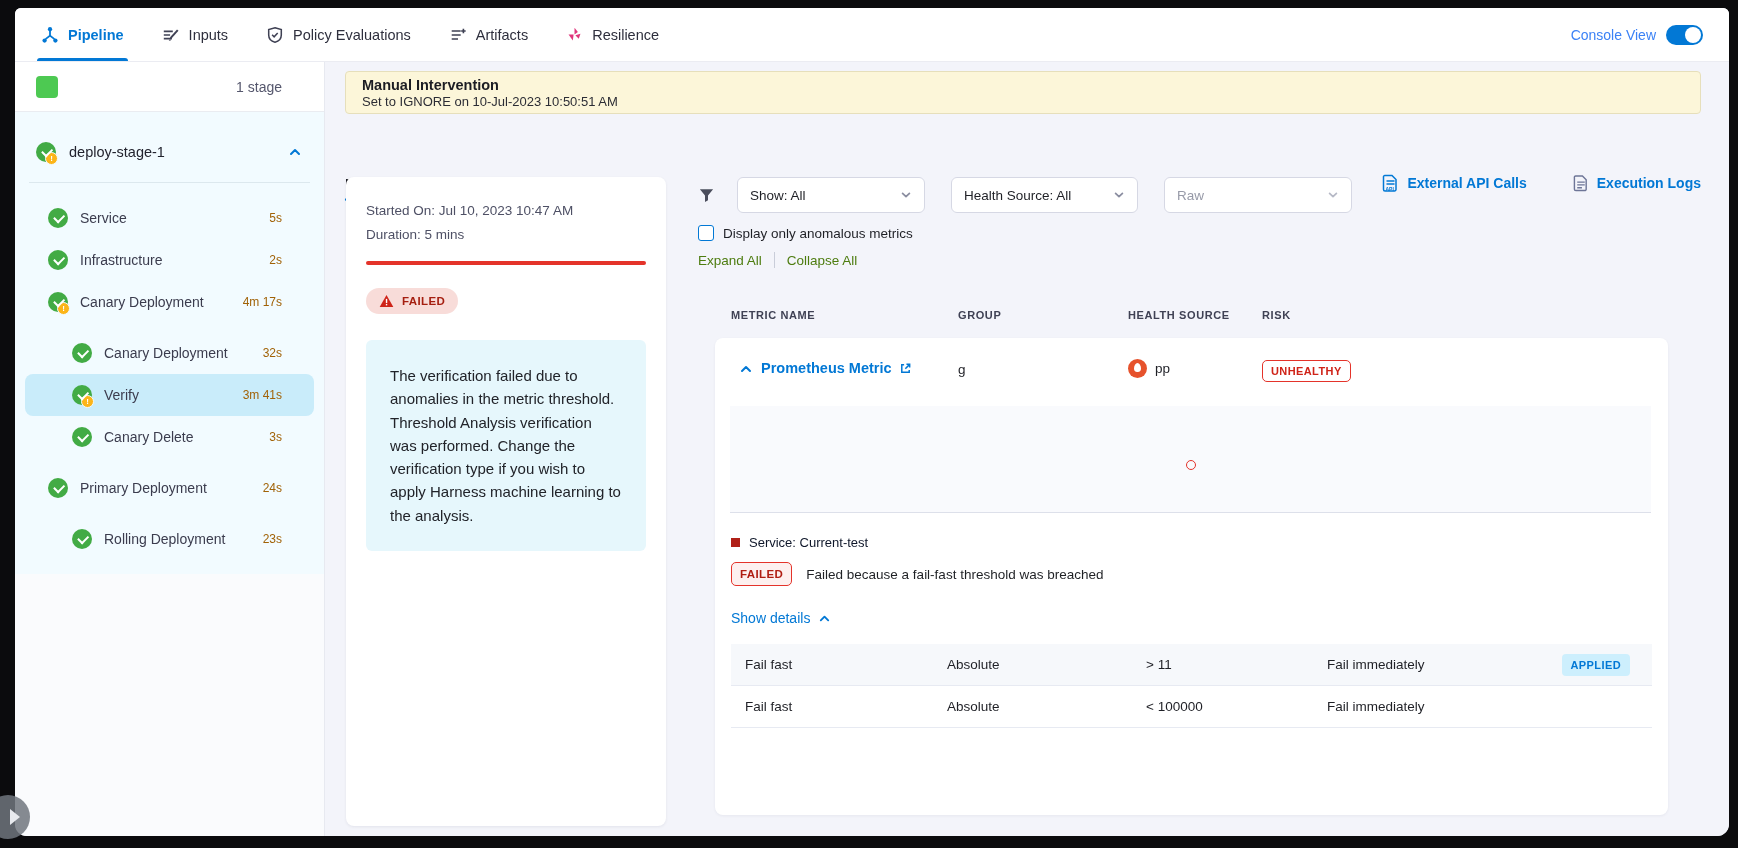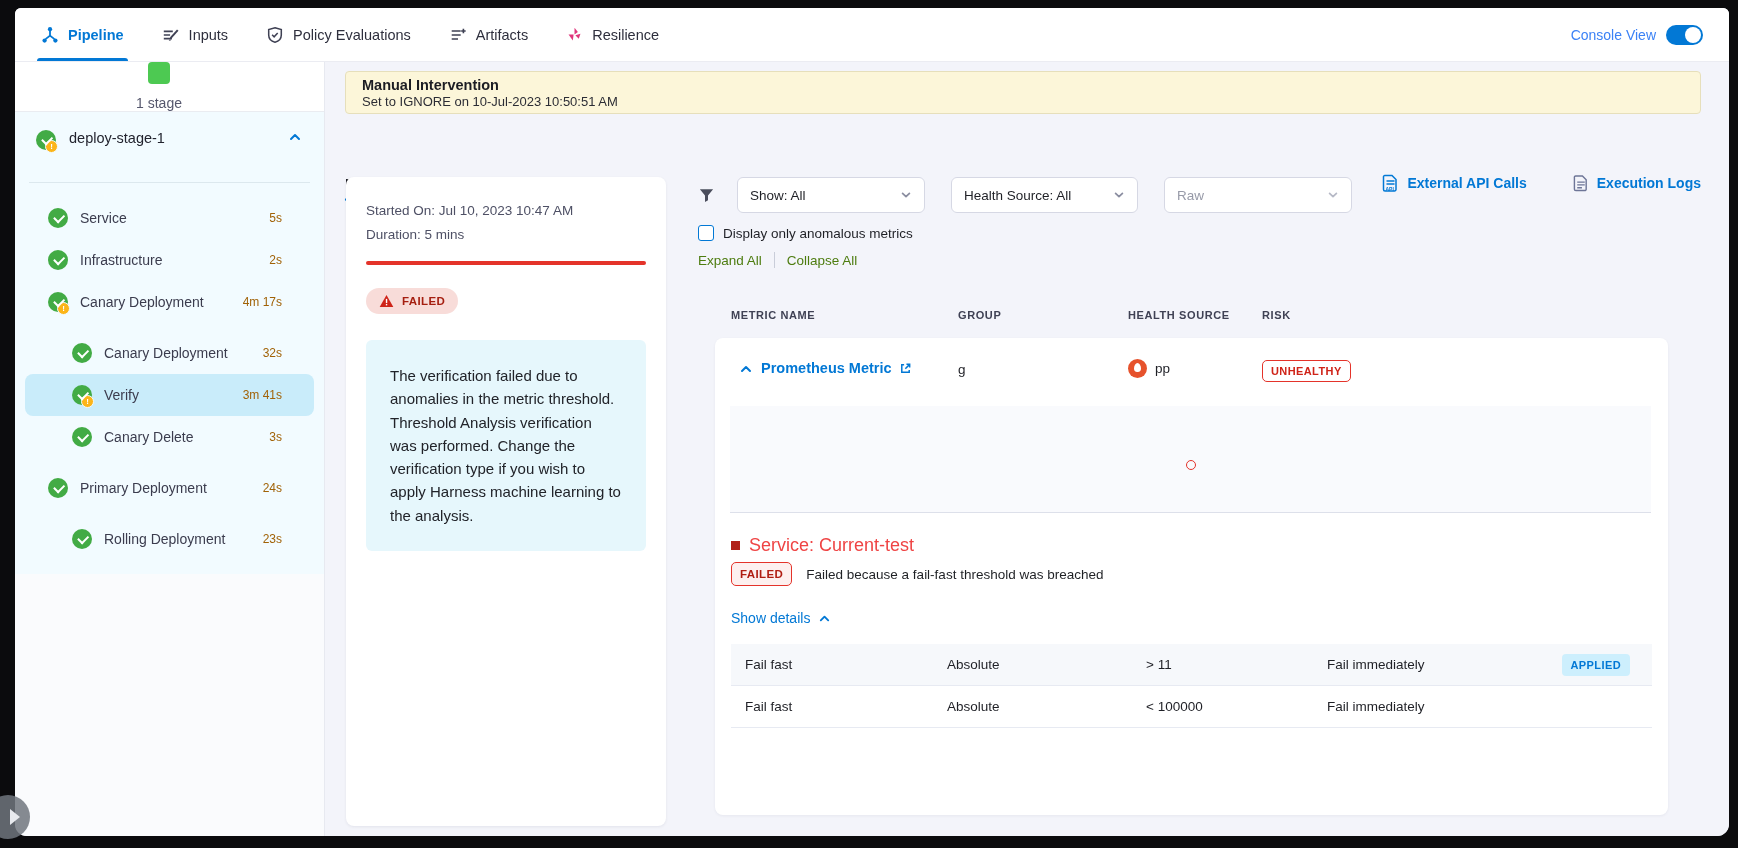--- a/index.html
+++ b/index.html
@@ -28,25 +28,25 @@
     height:3px; background:#0278d5; border-radius:3px 3px 0 0; }
   .console-wrap { margin-left:auto; display:flex; align-items:center; gap:10px; }
   .console-label { font-size:14px; color:#3b82f6;margin-left:43px; }
   .toggle { width:37px; height:20px; border-radius:11px; background:#0278d5; position:relative; cursor:pointer; }
   .toggle::after { content:""; position:absolute; right:2px; top:2px; width:16px; height:16px;
     border-radius:50%; background:#fff; }
   
   .sidebar { position:absolute; top:54px; left:0; width:310px; bottom:0;
     background:#fafbfd; border-right:1px solid #e7e9f0; z-index:4; }
   .sidebar-top { height:50px; background:#fff; border-bottom:1px solid #eaecf1;
-    display:flex; align-items:center; justify-content:space-between; padding:0 42px 0 21px;flex-direction:column; }
+    display:flex; align-items:center; justify-content:space-between; padding:0 42px 0 21px; }
   .stage-square { width:22px; height:22px; border-radius:4px; background:#4dc952; }
   .stage-count { font-size:14px; color:#55576d; }
   .stage-tree { background:#f2fbff; padding-top:18px; padding-bottom:14px; }
-  .stage-row { display:flex; gap:13px; height:44px; padding:0 22px 0 21px; cursor:pointer; }
+  .stage-row { display:flex; align-items:center; gap:13px; height:44px; padding:0 22px 0 21px; cursor:pointer; }
   .stage-name { flex:1; font-size:14.5px; color:#22232e; }
   .tree-divider { height:1px; background:#dce8ee; margin:8px 14px 14px; }
   .step { display:flex; align-items:center; height:42px; margin:0 10px; padding-right:32px;
     border-radius:8px; cursor:pointer; }
   .step.lv0 { padding-left:23px; }
   .step.lv1 { padding-left:47px; }
   .step.selected { background:#c9ecfa; }
   .step .lbl { flex:1; margin-left:12px; font-size:14px; color:#3b3c4e; }
   .step .dur { font-size:12px; color:#a16207; }
   .gap-top { margin-top:9px; }
@@ -114,21 +114,21 @@
   .prom-icon::after { content:""; position:absolute; left:6px; top:3.5px; width:7px; height:9px;
     background:#fff; border-radius:50% 50% 45% 45%/ 62% 62% 38% 38%; }
   .risk-badge { position:absolute; left:547px; top:22px; border:1.5px solid #e4332a; color:#cf2318;
     background:#fff; font-size:11px; font-weight:bold; letter-spacing:.4px; border-radius:5px;
     padding:4px 8px; }
   .chart { position:absolute; left:15px; top:68px; width:921px; height:107px; background:#f9fafd;
     border-bottom:1px solid #dde0ea; }
   .chart-point { position:absolute; width:10px; height:10px; border:1.5px solid #e4332a;
     border-radius:50%; background:transparent; transform:translate(-50%,-50%); }
   .legend { position:absolute; left:16px; top:197px; display:flex; align-items:center; gap:9px;
-    font-size:18px; color:#ef4444; }
+    font-size:13px; color:#0f172a; }
   .legend-sq { width:9px; height:9px; background:#b02018; }
   .fail-row { position:absolute; left:16px; top:224px; display:flex; align-items:center; gap:14px; }
   .failed-badge { border:1.5px solid #e4332a; background:#fdf0ef; color:#b01e13; font-size:11.5px;
     font-weight:bold; letter-spacing:.4px; border-radius:5px; padding:5px 8px; }
   .fail-msg { font-size:13.5px; color:#1f2125; }
   .show-details { position:absolute; left:16px; top:272px; display:flex; align-items:center; gap:8px;
     color:#0278d5; font-size:14px; cursor:pointer; }
   
   .tht { position:absolute; left:16px; top:306px; width:921px; }
   .tht-head { position:relative; height:28px; border-bottom:1px solid #e5e8f0; }

